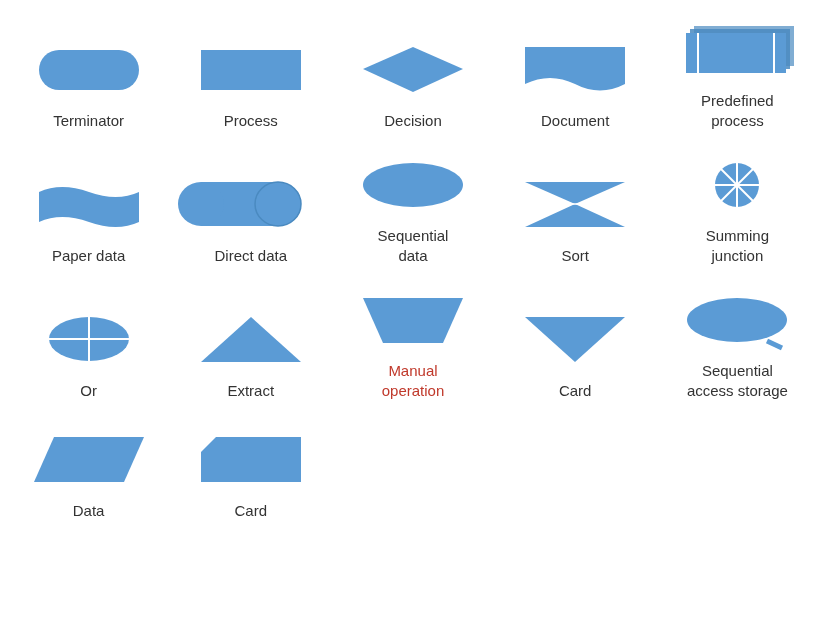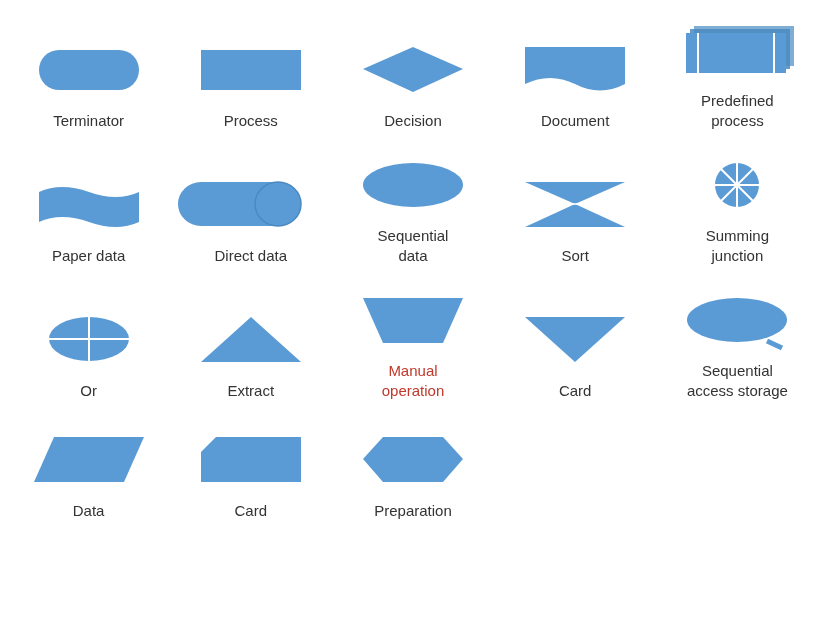--- a/index.html
+++ b/index.html
@@ -228,29 +228,20 @@
       <svg width="110" height="55">
 
         <polygon points="20,5 105,5 105,50 5,50 5,20" fill="#5b9bd5"></polygon>
       </svg>
     </div>
     <div class="label">Card</div>
   </div>
 
 
 
-  <div class="cell">
-    <div class="shape-wrap">
-      <svg width="110" height="55">
-
-        <polygon points="5,27 25,5 85,5 105,27 85,50 25,50" fill="#5b9bd5"></polygon>
-      </svg>
-    </div>
-    <div class="label">Preparation</div>
-  </div>
 
   <div class="cell">
     
     
   </div>
 
   <div class="cell">
     
     
   </div>

